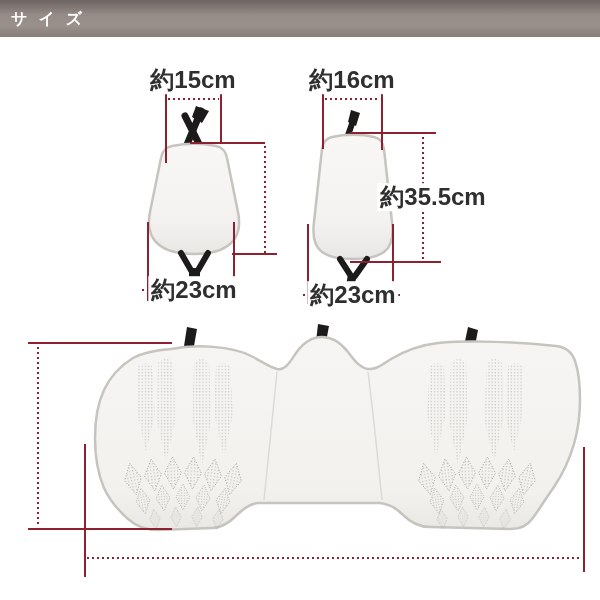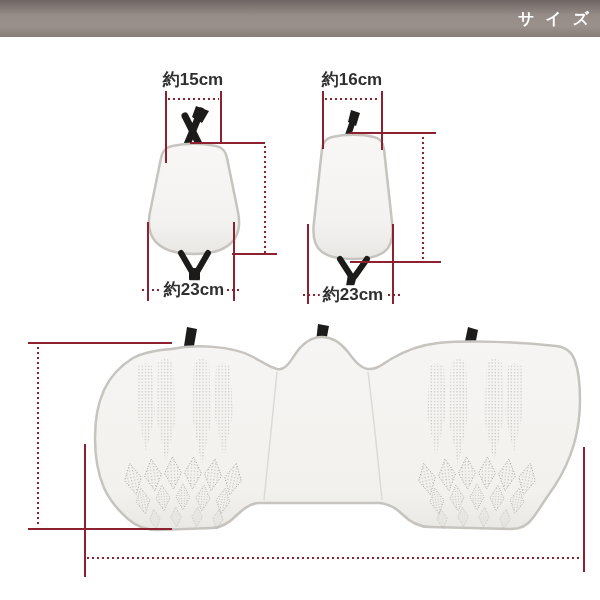--- a/index.html
+++ b/index.html
@@ -5,34 +5,34 @@
   :root{
     --accent:#8e2130; --text:#2f2f2f;
     --header_top:#6e6562; --header_mid:#9a918d; --header_bottom:#867d79;
     --cushion_fill:#f4f3f1; --cushion_edge:#c7c4bf; --strap:#1c1b1a; --perforation:#9f9d99;
   }
   html,body{margin:0;padding:0;background:#fff;}
   .stage{position:relative;width:600px;height:600px;background:#fff;overflow:hidden;
          font-family:"Liberation Sans","DejaVu Sans",sans-serif;}
   .header{position:absolute;left:0;top:0;width:600px;height:37px;
           background:linear-gradient(to bottom,var(--header_top) 0%,#958c88 40%,var(--header_mid) 70%,var(--header_bottom) 100%);
-          display:flex;align-items:center;justify-content:flex-end;}
+          display:flex;align-items:center;justify-content:flex-start;}
   .header .title{color:#fff;font-size:16px;font-weight:bold;letter-spacing:11px;text-indent:11px;line-height:1;}
   svg.draw{position:absolute;left:0;top:0;}
   .m-solid{stroke:var(--accent);stroke-width:2;fill:none;}
   .m-dot{stroke:var(--accent);stroke-width:2;fill:none;stroke-dasharray:2 3;}
   .cushion{fill:url(#cgrad);stroke:var(--cushion_edge);stroke-width:2.5;}
   .bench{fill:url(#bgrad);stroke:var(--cushion_edge);stroke-width:2.5;}
   .strap{stroke:var(--strap);fill:none;stroke-linecap:round;}
   .strapfill{fill:var(--strap);stroke:none;}
   .seam{stroke:#dcdad6;stroke-width:1.5;fill:none;}
   .stripe{fill:url(#pdots);stroke:none;}
   .dia{fill:url(#pdots);stroke:#a29f9b;stroke-width:.9;stroke-dasharray:1 1.8;}
   .dim{position:absolute;transform:translate(-50%,-50%);background:#fff;padding:0 3px;
-       font-size:17px;font-weight:bold;color:var(--text);white-space:nowrap;line-height:1.15;}
+       font-size:24px;font-weight:bold;color:var(--text);white-space:nowrap;line-height:1.15;}
 </style>
 </head>
 <body>
 
 <div class="stage">
 
   <div class="header">
     <span class="title">サイズ</span>
   </div>
 
@@ -159,15 +159,16 @@
       <line class="m-solid" x1="28" y1="529" x2="172" y2="529"></line>
       <line class="m-solid" x1="85" y1="444" x2="85" y2="577"></line>
       <line class="m-solid" x1="584" y1="447" x2="584" y2="572"></line>
       <line class="m-dot" x1="87" y1="558" x2="582" y2="558"></line>
     </g>
   </svg>
 
   <div class="dim" style="left:193px;top:80px;">約15cm</div>
   <div class="dim" style="left:194px;top:290px;">約23cm</div>
   <div class="dim" style="left:352px;top:80px;">約16cm</div>
+  <div class="dim" style="left:433px;top:197px;">約35.5cm</div>
   <div class="dim" style="left:353px;top:295px;">約23cm</div>
 
 </div>
 
 </body></html>

